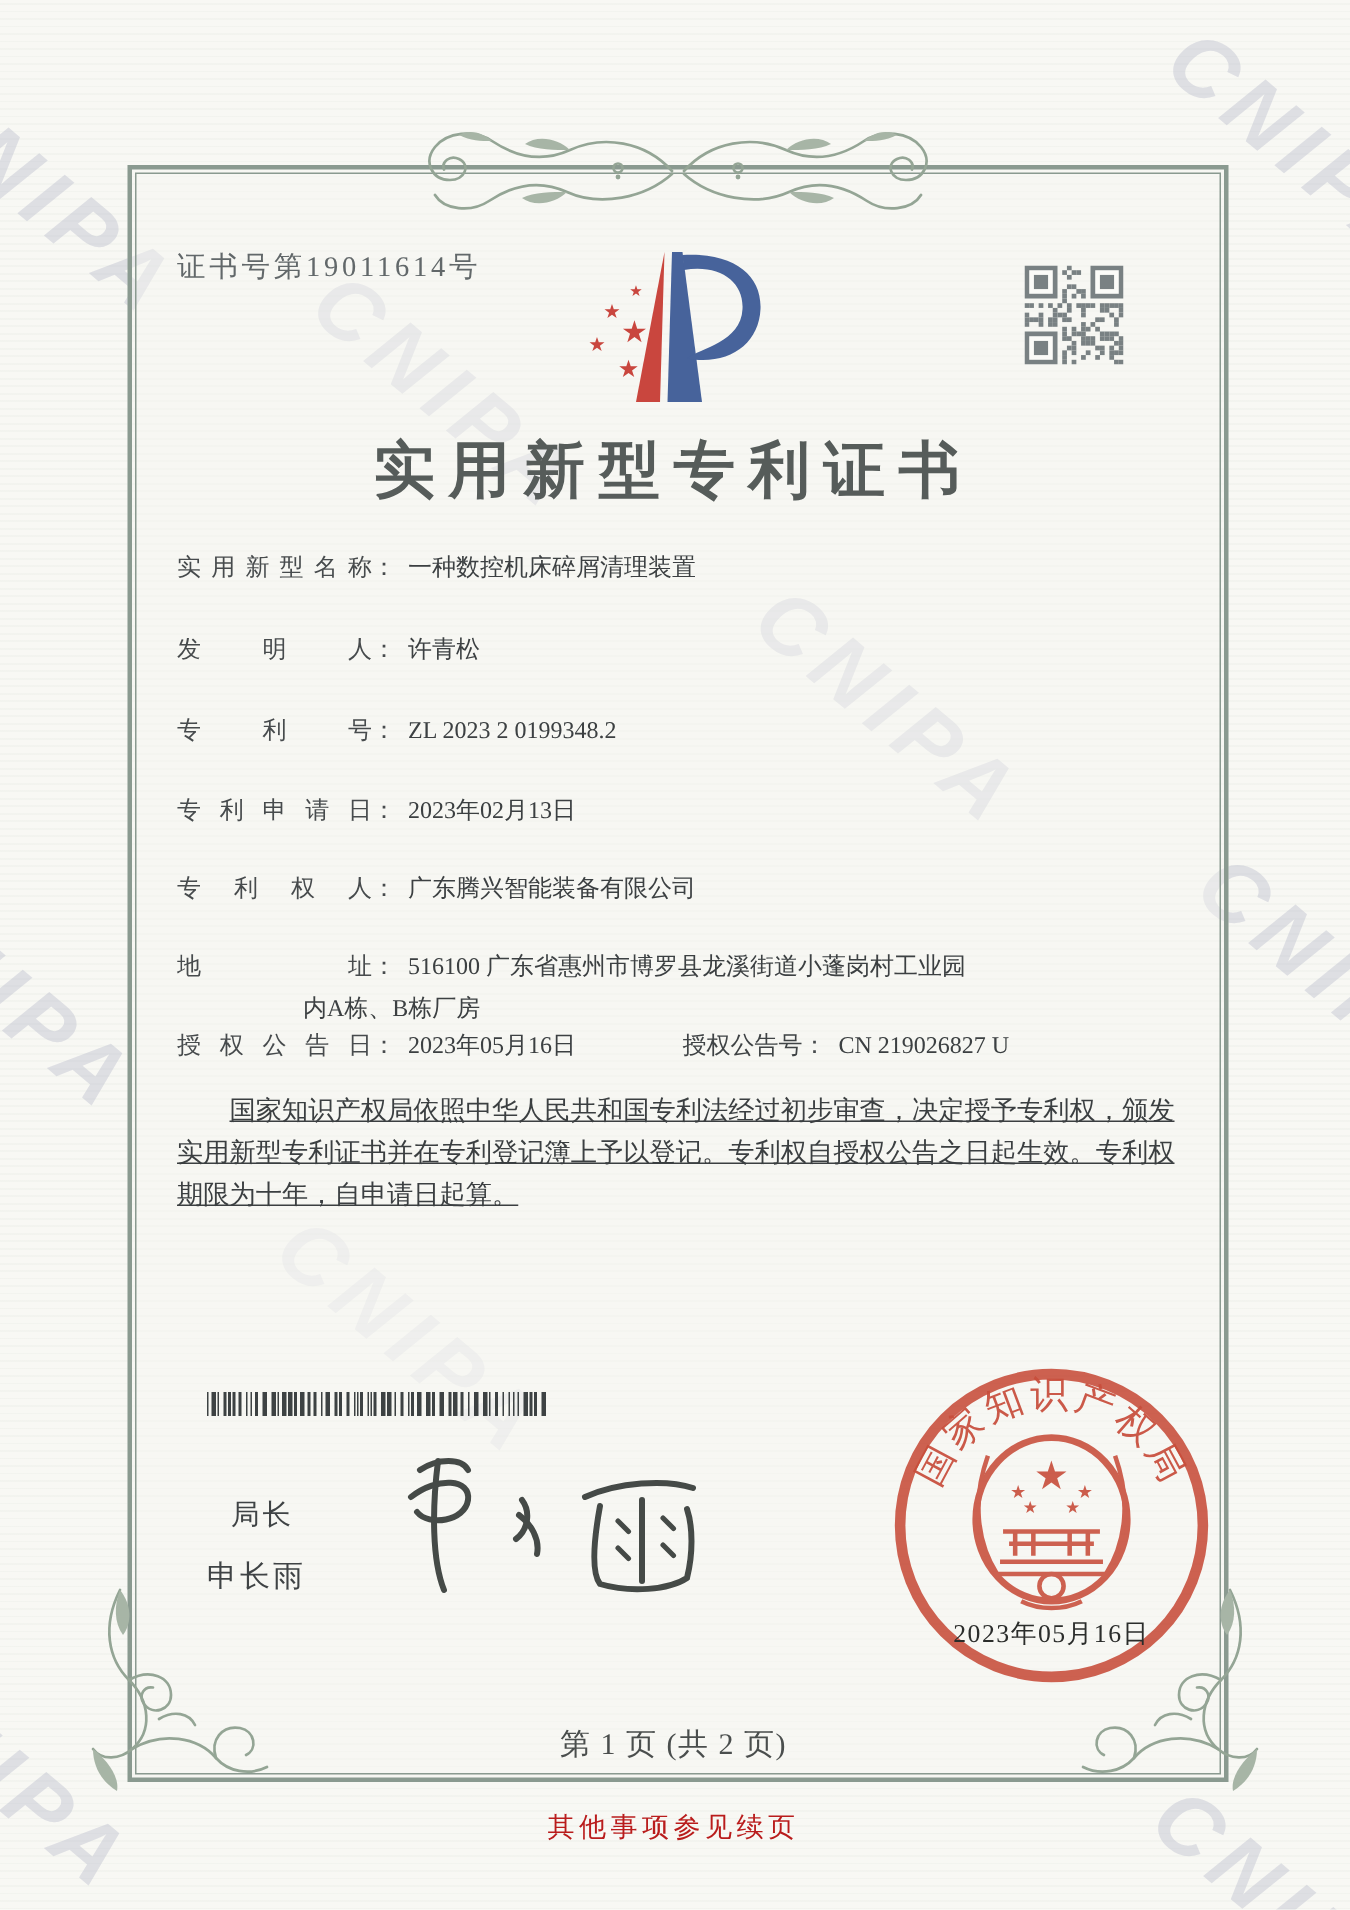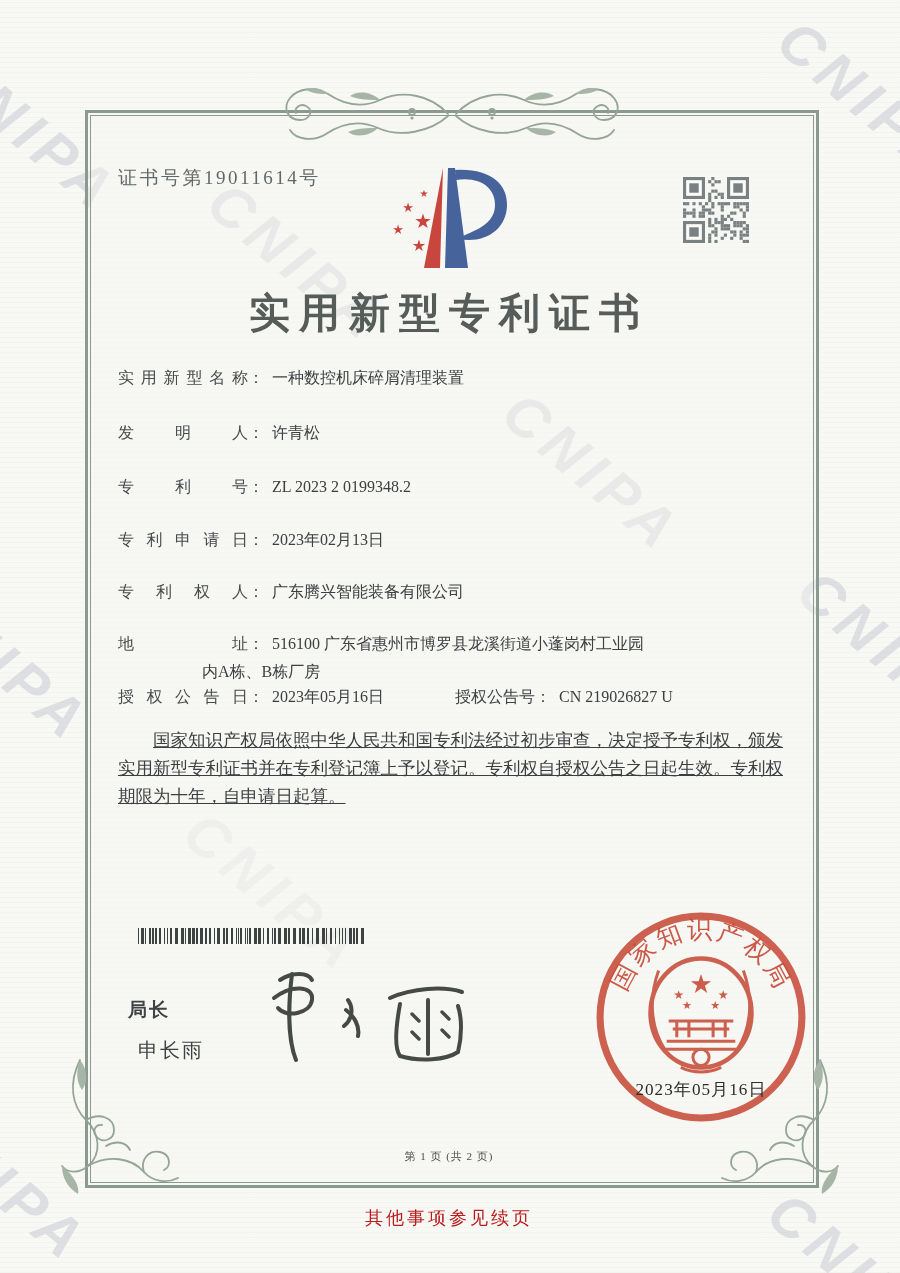--- a/index.html
+++ b/index.html
@@ -23,30 +23,30 @@
     font-size:41px;font-weight:700;letter-spacing:9px;color:#565c5a;}
   .row{position:absolute;left:118px;width:700px;font-size:16px;color:#3f4345;white-space:nowrap;}
   .lbl{display:inline-block;width:130px;text-align:justify;text-align-last:justify;color:#474b4d;vertical-align:top;}
   .colon{color:#474b4d;}
   .val{margin-left:8px;color:#3c4042;}
   .val2{display:block;margin-left:84px;margin-top:7px;color:#3c4042;}
   .pair2{position:absolute;left:337px;top:0;}
   .paras{position:absolute;left:118px;top:726px;width:674px;}
   .paras p{margin:0 0 12px;font-size:17.5px;line-height:28px;text-indent:2em;color:#3b3f41;text-decoration:underline;}
   .bc{position:absolute;left:138px;top:928px;}
-  .sig-title{position:absolute;left:128px;top:997px;font-size:19px;color:#3f4345;letter-spacing:2px;
-    font-family:"Liberation Sans","DejaVu Sans",sans-serif;font-weight:bold;}
+  .sig-title{position:absolute;left:154px;top:997px;font-size:19px;color:#3f4345;letter-spacing:2px;
+    font-family:"Liberation Sans","DejaVu Sans",sans-serif;}
   .sig-name{position:absolute;left:138px;top:1037px;font-size:20px;color:#3f4345;letter-spacing:2px;
     font-family:"Liberation Sans","DejaVu Sans",sans-serif;}
   .sig-svg{position:absolute;left:262px;top:956px;}
   .logo{position:absolute;left:390px;top:164px;}
   .qr{position:absolute;left:683px;top:177px;}
   .seal{position:absolute;left:592px;top:908px;mix-blend-mode:multiply;}
   .page-num{position:absolute;left:85px;top:1149px;width:728px;text-align:center;
-    font-size:11px;color:#4a4e4d;letter-spacing:1px;}
+    font-size:20px;color:#4a4e4d;letter-spacing:1px;}
   .note{position:absolute;left:85px;top:1206px;width:728px;text-align:center;
     font-size:18px;color:#b91c1c;letter-spacing:3px;}
 </style>
 </head>
 <body>
 
 <div class="waves"></div>
 
 <span class="wm" style="left:-30px;top:38px">CNIPA</span>
 <span class="wm" style="left:808px;top:6px">CNIPA</span>

